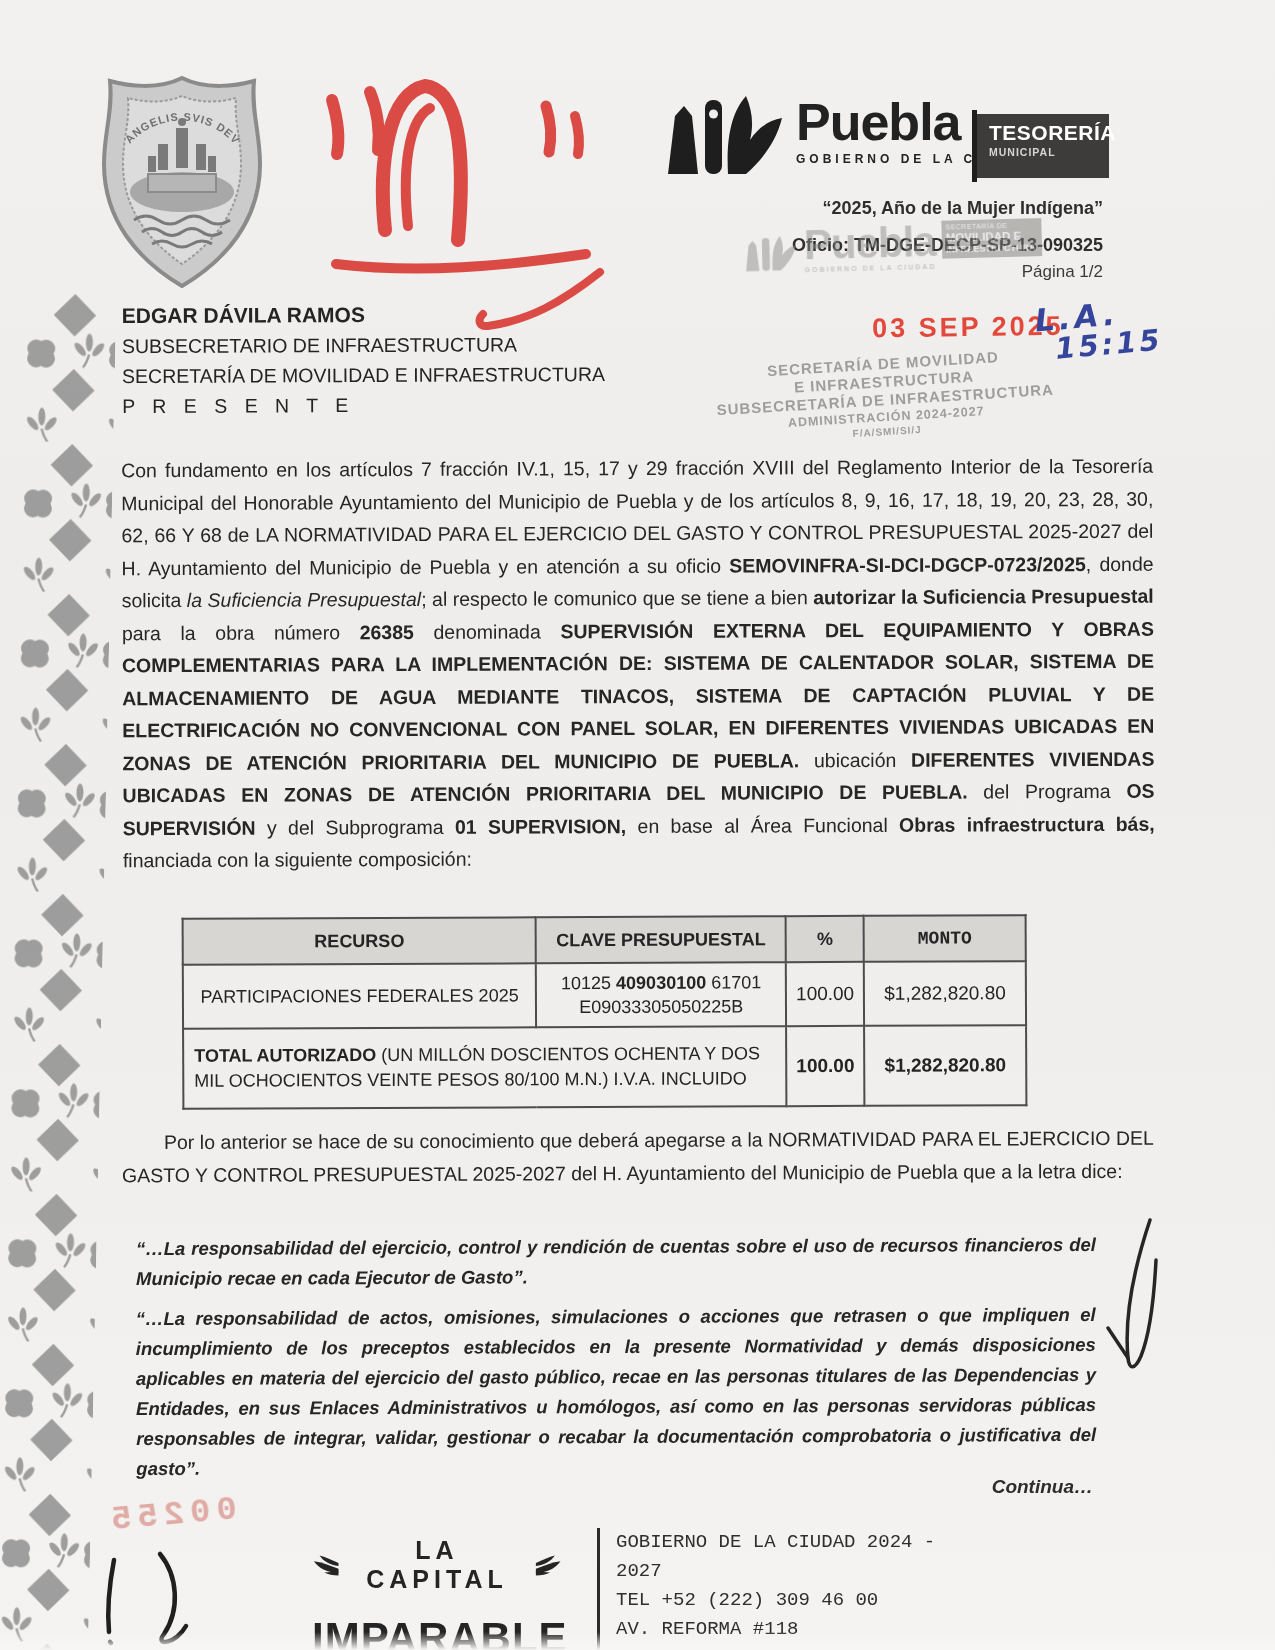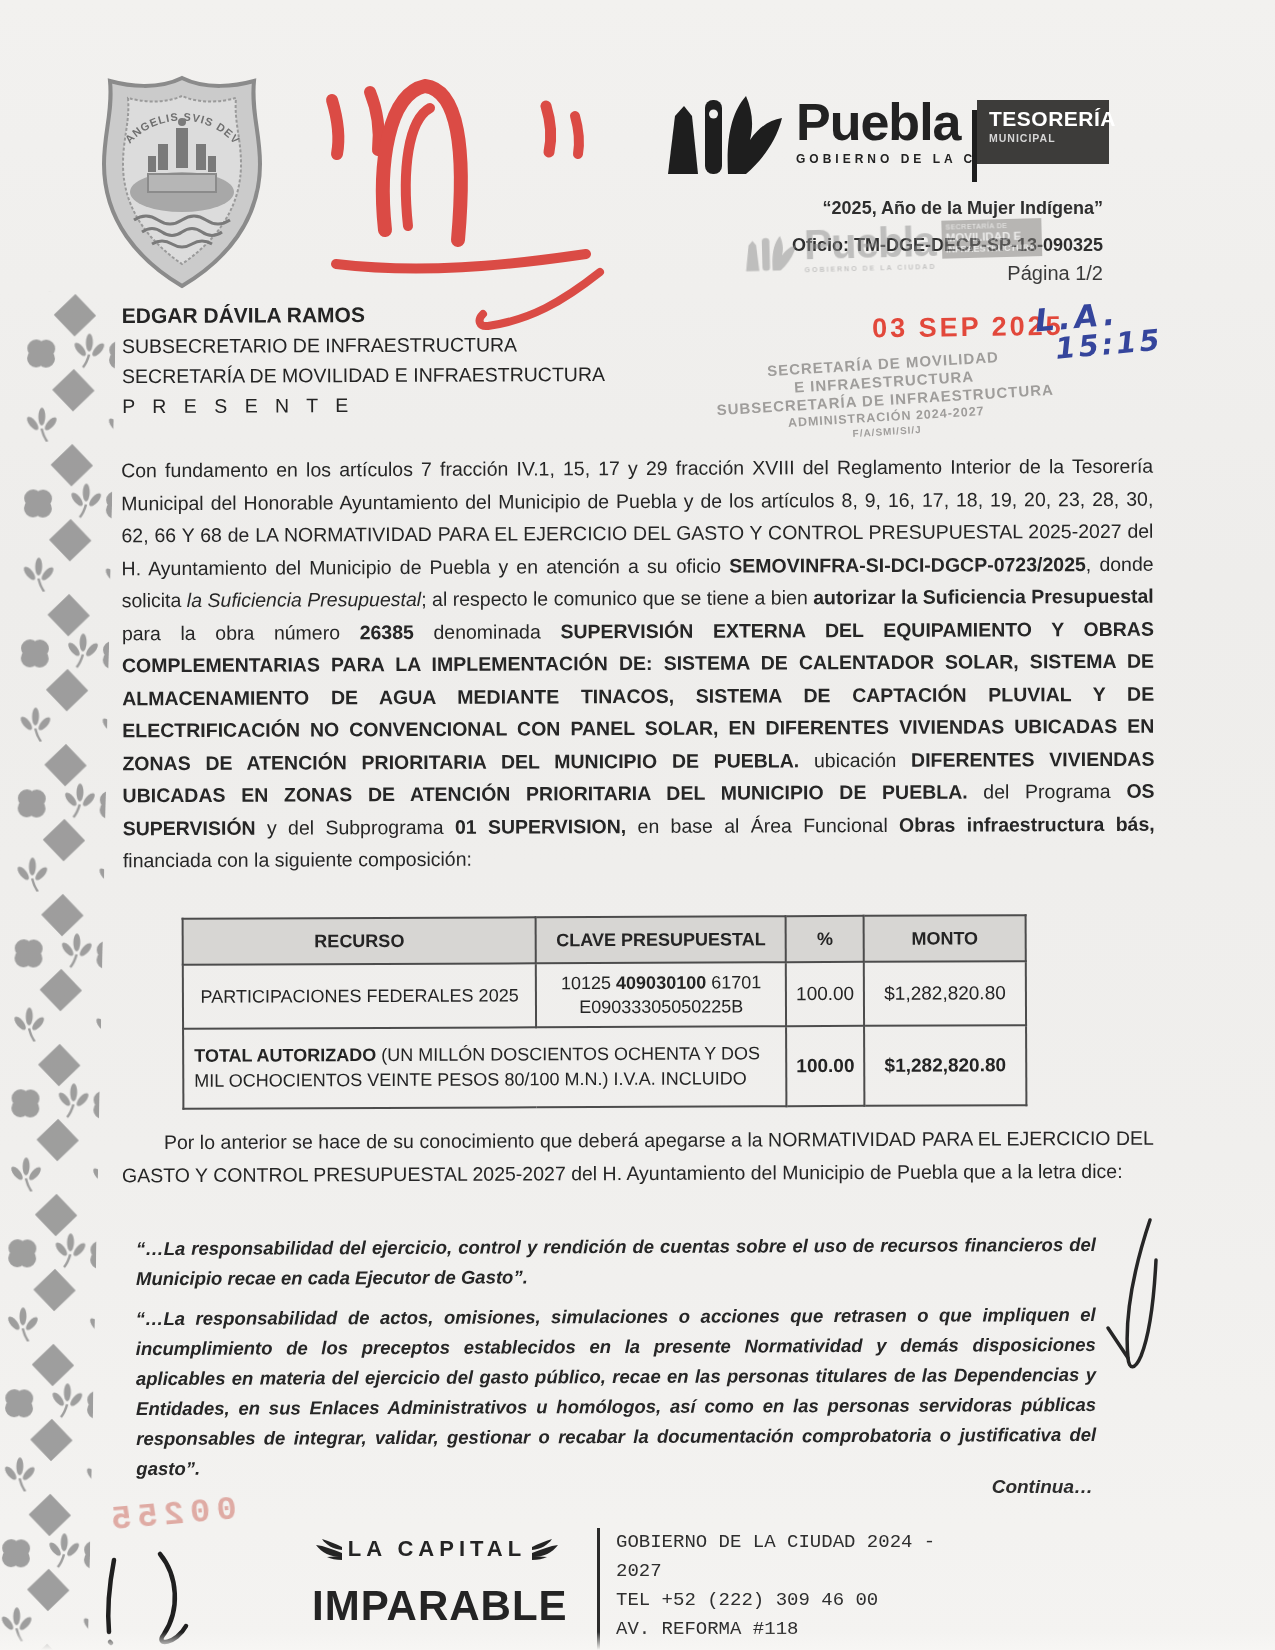--- a/index.html
+++ b/index.html
@@ -11,21 +11,21 @@
   .abs{position:absolute;}
   
   .brand-word{font-weight:800;font-size:52px;letter-spacing:-1px;color:#222;line-height:1;}
   .brand-sub{font-weight:700;font-size:12px;letter-spacing:4px;color:#222;margin-top:4px;}
   .tes-box{background:#3d3c3a;color:#fff;width:132px;height:64px;padding:6px 0 0 12px;box-sizing:border-box;}
   .tes-title{font-weight:700;font-size:21px;letter-spacing:.5px;line-height:26px;}
   .tes-sub{font-size:10.5px;color:#d6d6d6;letter-spacing:1px;font-weight:700;}
   .divider-bar{width:5px;background:#1e1e1e;}
   .year-legend{font-weight:700;font-size:18px;color:#2e2e2e;}
   .oficio{font-weight:700;font-size:18px;color:#2e2e2e;}
-  .pagina{font-size:20px;color:#3a3a3a;}
+  .pagina{font-size:17px;color:#3a3a3a;}
   
   .ghost{opacity:.5;filter:blur(.4px);transform:rotate(-1.5deg);}
   .ghost .gword{font-weight:800;font-size:42px;color:#8e8e8e;letter-spacing:-1px;line-height:1;}
   .ghost .gcap{font-size:7px;color:#9a9a9a;font-weight:700;letter-spacing:2px;}
   .gbox{background:#7f7d7a;color:#e9e9e9;width:92px;padding:3px 4px;line-height:1.15;}
   .gbox .g1{font-size:7px;letter-spacing:.5px;}
   .gbox .g2{font-size:11.5px;font-weight:800;}
   .gbox .g3{font-size:9px;font-weight:800;}
   
   .date-stamp{color:#e13a2c;font-weight:700;font-size:27px;letter-spacing:3px;opacity:.92;transform:rotate(-.8deg);font-family:"Liberation Sans",sans-serif;}
@@ -50,21 +50,21 @@
   .cell-center{text-align:center;}
   .clave{line-height:24px;text-align:center;}
   .total-label{text-align:left;padding:8px 10px;font-size:18px;line-height:25px;}
   td.num{font-size:19px;}
   td.pad{padding:6px 8px;}
   
   .quote{font-size:18.5px;line-height:30px;font-weight:700;font-style:italic;text-align:justify;color:#262626;}
   .continua{font-weight:700;font-style:italic;font-size:19px;color:#2c2c2c;}
   
   .cap-logo{text-align:center;color:#242424;}
-  .cap-top{font-weight:800;font-size:22px;letter-spacing:5px;display:flex;align-items:center;justify-content:center;gap:4px;}
+  .cap-top{font-weight:800;font-size:25px;letter-spacing:5px;display:flex;align-items:center;justify-content:center;gap:4px;}
   .cap-bottom{font-weight:900;font-size:42px;letter-spacing:1px;line-height:40px;margin-top:24px;}
   .contact{border-left:3px solid #2b2b2b;padding-left:16px;font-family:"Liberation Mono",monospace;font-size:19px;line-height:29px;color:#2e2e2e;}
   .folio{color:#c0392b;opacity:.38;font-weight:700;font-size:34px;letter-spacing:6px;transform:scaleX(-1) rotate(5deg);filter:blur(.5px);font-family:"Liberation Mono",monospace;}
   .tilt{transform:rotate(-0.25deg);}
 </style>
 </head>
 <body>
 
 <div class="page">
 
@@ -141,21 +141,21 @@
       <rect x="45" y="16" width="17" height="74" rx="8"></rect>
       <circle cx="53.5" cy="30" r="4.5" fill="#f0efed"></circle>
       <path d="M68 90 C66 52,72 28,86 12 C92 26,94 40,90 56 C100 42,110 36,122 34 C116 58,102 76,86 90 Z"></path>
     </g>
   </svg>
   <div class="abs" style="left:796px;top:96px;">
     <div class="brand-word">Puebla</div>
     <div class="brand-sub">GOBIERNO DE LA CIUDAD</div>
   </div>
   <div class="abs divider-bar" style="left:972px;top:110px;height:72px;"></div>
-  <div class="abs tes-box" style="left:977px;top:100px;">
+  <div class="abs tes-box" style="left:977px;top:114px;">
     <div class="tes-title">TESORERÍA</div>
     <div class="tes-sub">MUNICIPAL</div>
   </div>
 
   <div class="abs year-legend" style="right:172px;top:198px;">“2025, Año de la Mujer Indígena”</div>
   <div class="abs oficio" style="right:172px;top:235px;">Oficio: TM-DGE-DECP-SP-13-090325</div>
   <div class="abs pagina" style="right:172px;top:262px;">Página 1/2</div>
 
   <div class="abs ghost" style="left:742px;top:222px;display:flex;align-items:flex-start;gap:6px;">
     <svg width="56" height="52" viewBox="0 0 126 92">
@@ -198,21 +198,21 @@
   </div>
 
   <div class="abs bodytext tilt" style="left:122px;top:452px;width:1032px;"><span>Con fundamento en los artículos 7 fracción IV.1, 15, 17 y 29 fracción XVIII del Reglamento Interior de la Tesorería Municipal del Honorable Ayuntamiento del Municipio de Puebla y de los artículos 8, 9, 16, 17, 18, 19, 20, 23, 28, 30, 62, 66 Y 68 de LA NORMATIVIDAD PARA EL EJERCICIO DEL GASTO Y CONTROL PRESUPUESTAL 2025-2027 del H. Ayuntamiento del Municipio de Puebla y en atención a su oficio </span><span class="b">SEMOVINFRA-SI-DCI-DGCP-0723/2025</span><span>, donde solicita </span><span class="i">la Suficiencia Presupuestal</span><span>; al respecto le comunico que se tiene a bien </span><span class="b">autorizar la Suficiencia Presupuestal</span><span> para la obra número </span><span class="b">26385</span><span> denominada </span><span class="b">SUPERVISIÓN EXTERNA DEL EQUIPAMIENTO Y OBRAS COMPLEMENTARIAS PARA LA IMPLEMENTACIÓN DE: SISTEMA DE CALENTADOR SOLAR, SISTEMA DE ALMACENAMIENTO DE AGUA MEDIANTE TINACOS, SISTEMA DE CAPTACIÓN PLUVIAL Y DE ELECTRIFICACIÓN NO CONVENCIONAL CON PANEL SOLAR, EN DIFERENTES VIVIENDAS UBICADAS EN ZONAS DE ATENCIÓN PRIORITARIA DEL MUNICIPIO DE PUEBLA.</span><span> ubicación </span><span class="b">DIFERENTES VIVIENDAS UBICADAS EN ZONAS DE ATENCIÓN PRIORITARIA DEL MUNICIPIO DE PUEBLA.</span><span> del Programa </span><span class="b">OS SUPERVISIÓN</span><span> y del Subprograma </span><span class="b">01 SUPERVISION,</span><span> en base al Área Funcional </span><span class="b">Obras infraestructura bás,</span><span> financiada con la siguiente composición:</span></div>
 
   <table class="budget abs tilt" style="left:182px;top:916px;">
     <tbody>
         <tr>
       <th style="width:360px;">RECURSO</th>
       <th style="width:250px;">CLAVE PRESUPUESTAL</th>
       <th style="width:75px;">%</th>
-      <th style="width:160px;">MONTO</th>
+      <th style="width:160px;font-family:Liberation Mono, monospace;">MONTO</th>
     </tr>
     <tr style="height:64px;">
       <td class="cell-center pad">PARTICIPACIONES FEDERALES 2025</td>
       <td class="clave pad">
         <div><span>10125 </span><span class="b">409030100</span><span> 61701</span></div>
         <div>E09033305050225B</div>
       </td>
       <td class="cell-center num">100.00</td>
       <td class="cell-center num">$1,282,820.80</td>
     </tr>

